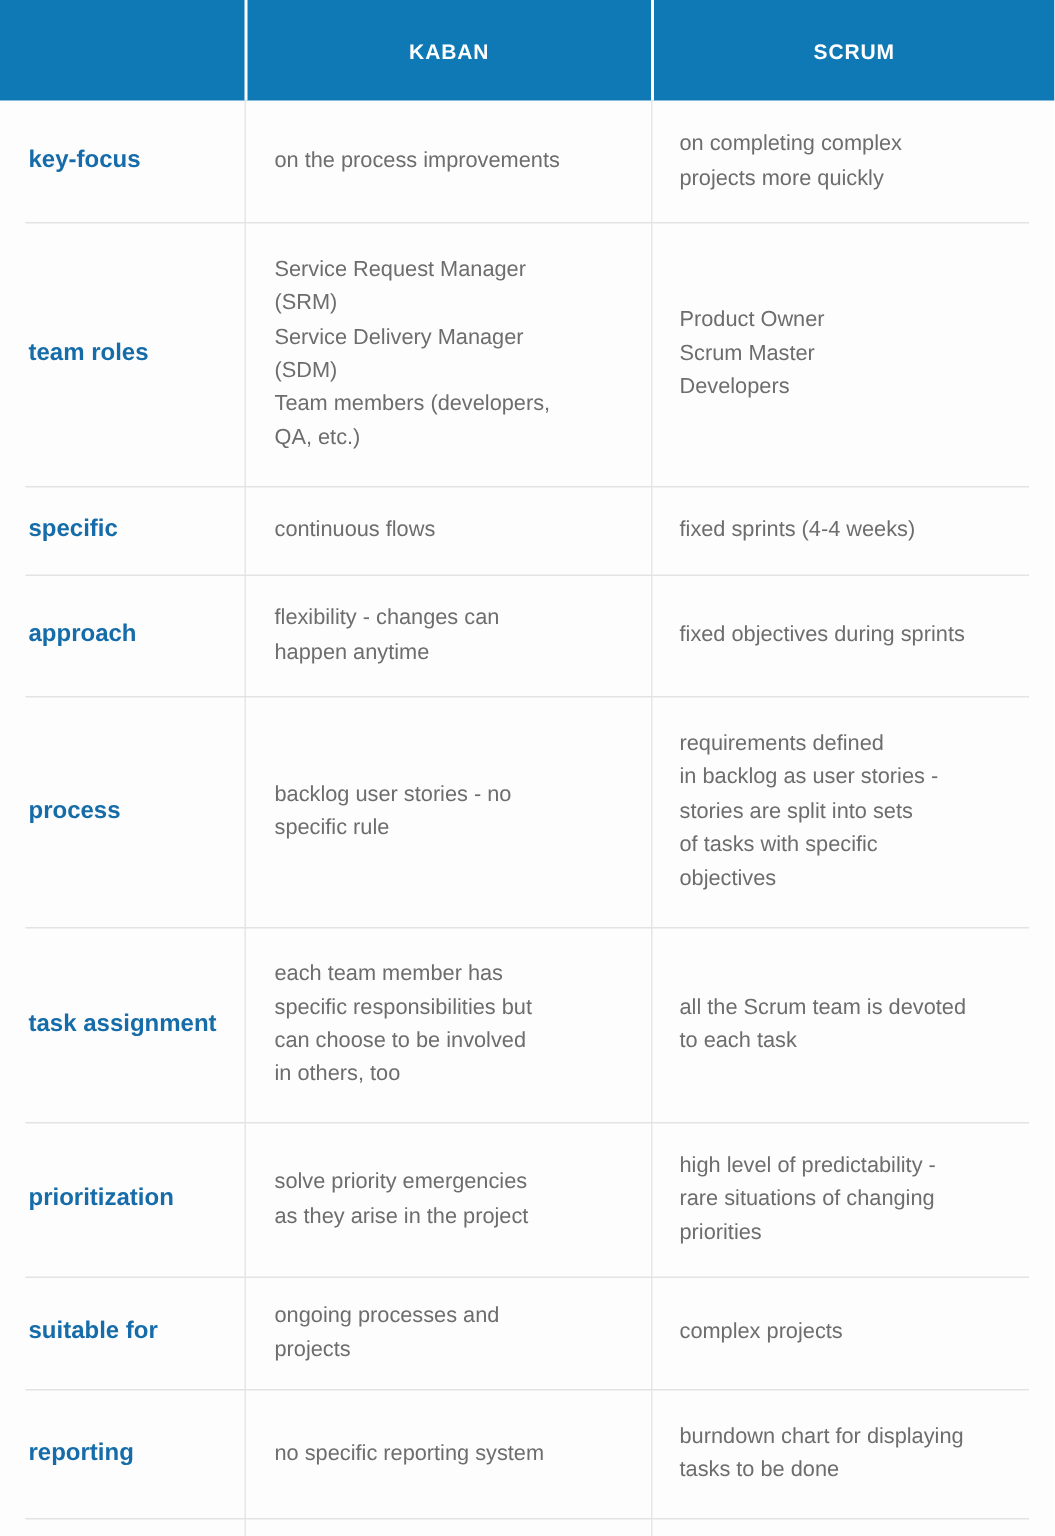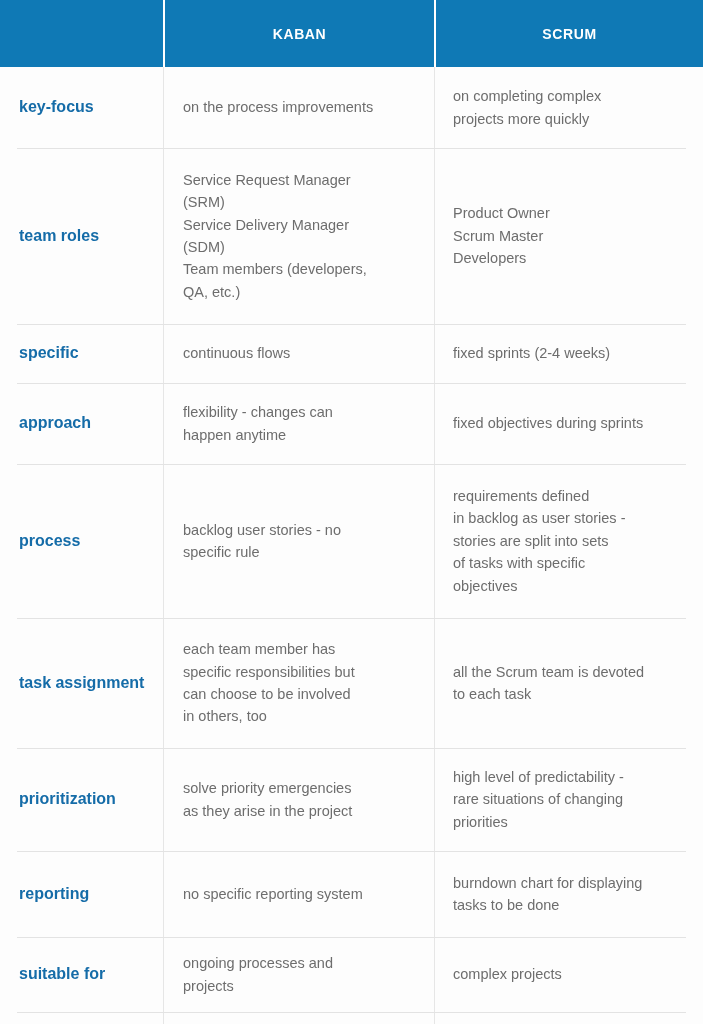--- a/index.html
+++ b/index.html
@@ -174,21 +174,21 @@
     </div>
 
     <div class="row h-timebox">
       <div class="cell c-label">
         <span class="txt">specific</span>
       </div>
       <div class="cell c-kaban">
         <span class="txt">continuous flows</span>
       </div>
       <div class="cell c-scrum">
-        <span class="txt">fixed sprints (2-4 weeks)</span>
+        <span class="txt">fixed sprints (4-4 weeks)</span>
       </div>
     </div>
 
     <div class="row h-approach">
       <div class="cell c-label">
         <span class="txt">approach</span>
       </div>
       <div class="cell c-kaban">
         <span class="txt">flexibility - changes can
 happen anytime</span>
@@ -239,43 +239,43 @@
         <span class="txt">solve priority emergencies
 as they arise in the project</span>
       </div>
       <div class="cell c-scrum">
         <span class="txt">high level of predictability -
 rare situations of changing
 priorities</span>
       </div>
     </div>
 
+    <div class="row h-suitable">
+      <div class="cell c-label">
+        <span class="txt">suitable for</span>
+      </div>
+      <div class="cell c-kaban">
+        <span class="txt">ongoing processes and
+projects</span>
+      </div>
+      <div class="cell c-scrum">
+        <span class="txt">complex projects</span>
+      </div>
+    </div>
+
     <div class="row h-reporting">
       <div class="cell c-label">
         <span class="txt">reporting</span>
       </div>
       <div class="cell c-kaban">
         <span class="txt">no specific reporting system</span>
       </div>
       <div class="cell c-scrum">
         <span class="txt">burndown chart for displaying
 tasks to be done</span>
-      </div>
-    </div>
-
-    <div class="row h-suitable">
-      <div class="cell c-label">
-        <span class="txt">suitable for</span>
-      </div>
-      <div class="cell c-kaban">
-        <span class="txt">ongoing processes and
-projects</span>
-      </div>
-      <div class="cell c-scrum">
-        <span class="txt">complex projects</span>
       </div>
     </div>
 
     <div class="row h-cut clipped">
       <div class="cell c-label"></div>
       <div class="cell c-kaban"></div>
       <div class="cell c-scrum"></div>
     </div>
 
   </div>

